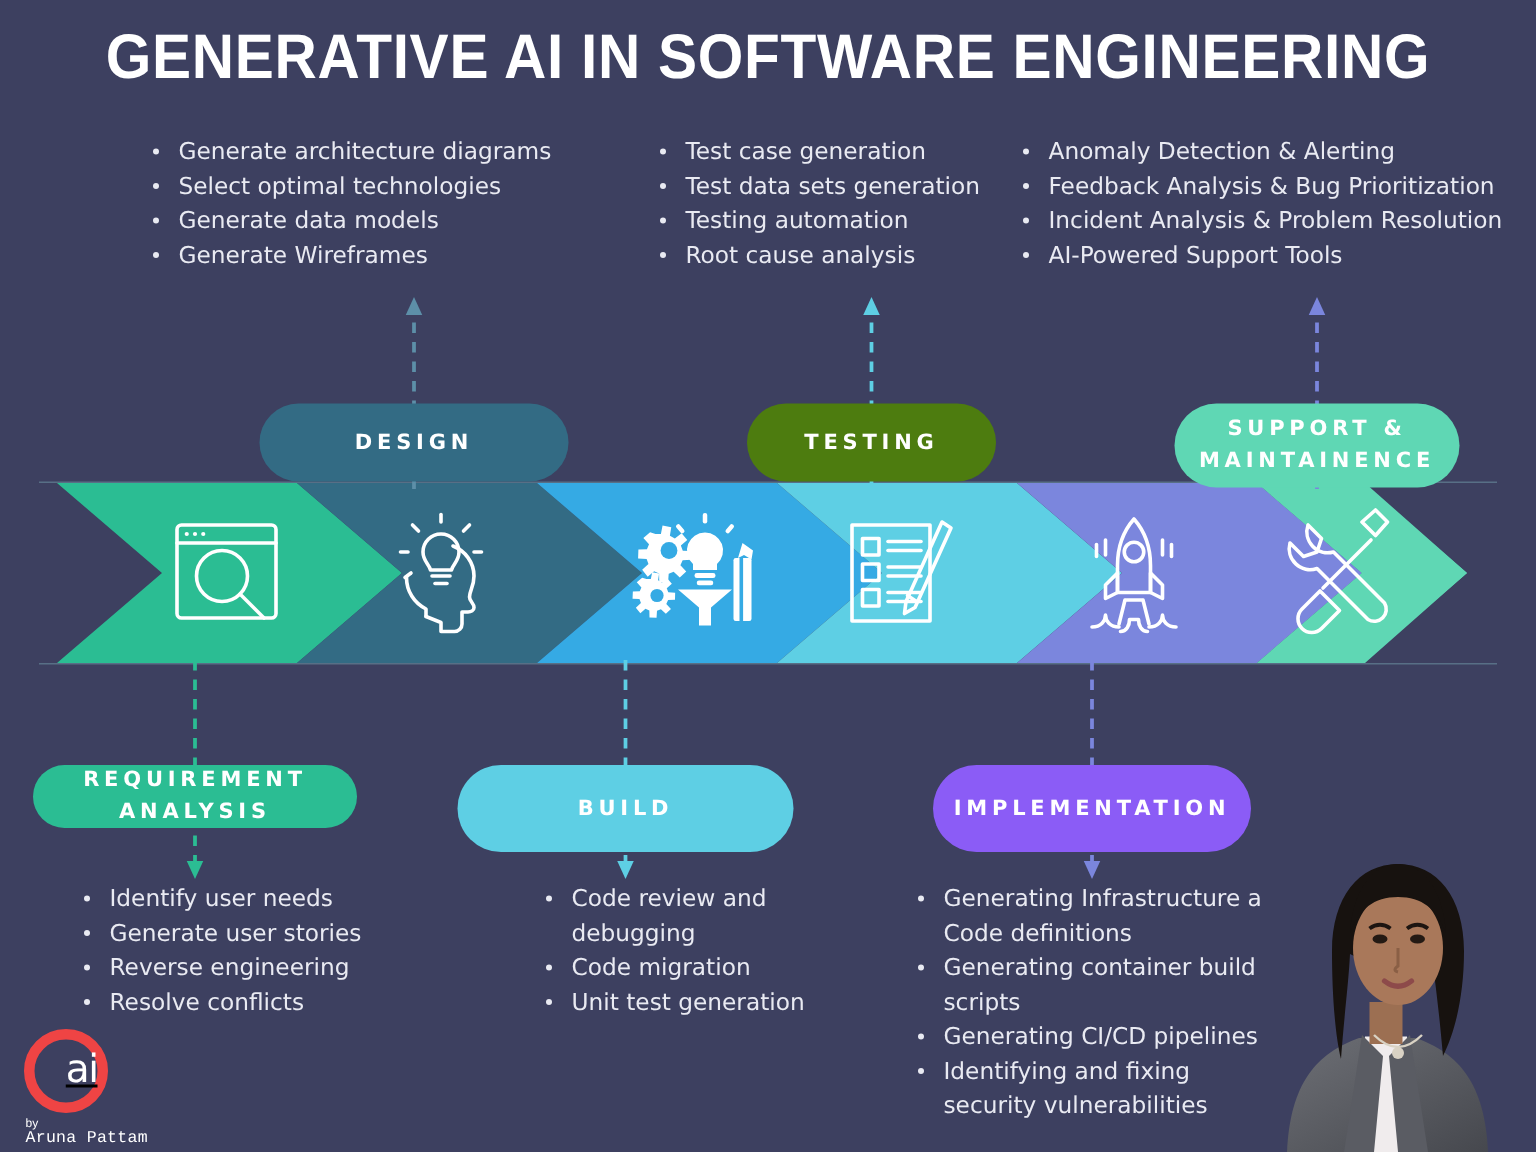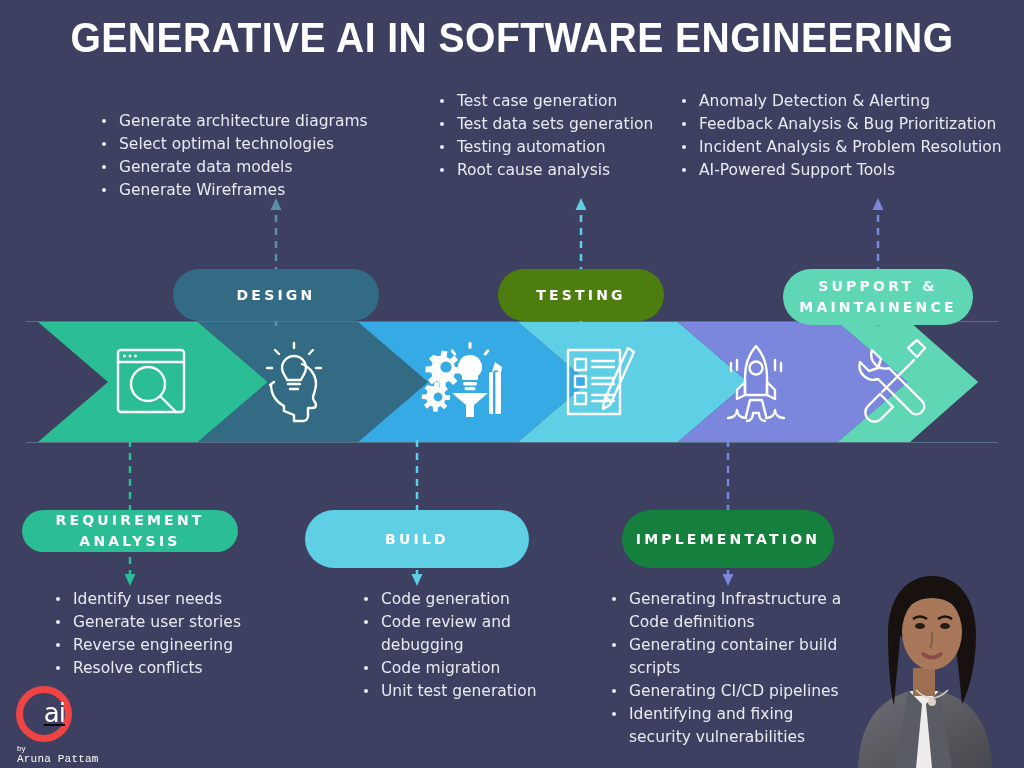--- a/index.html
+++ b/index.html
@@ -46,21 +46,21 @@
   }
   .bullets li::before {
     content: "";
     position: absolute;
     left: 4px; top: 9px;
     width: 4px; height: 4px;
     border-radius: 50%;
     background: #e9eaf2;
   }
 
-  #top-list-1 { left: 98px;  top: 90px;  width: 320px; margin-top: 20px; }
+  #top-list-1 { left: 98px;  top: 90px;  width: 320px; }
   #top-list-2 { left: 436px; top: 90px;  width: 240px; }
   #top-list-3 { left: 678px; top: 90px;  width: 340px; }
 
   #bot-list-1 { left: 52px;  top: 588px; width: 250px; }
   #bot-list-2 { left: 360px; top: 588px; width: 210px; }
   #bot-list-3 { left: 608px; top: 588px; width: 250px; }
 
   
   .pill {
     position: absolute;
@@ -79,21 +79,21 @@
     white-space: pre-line;
     margin-top: 39px;
   }
 
   #pill-design      { left: 173px; top: 230px; width: 206px; height: 52px; background:#336b84; }
   #pill-testing     { left: 498px; top: 230px; width: 166px; height: 52px; background:#4d7c0f; }
   #pill-support     { left: 783px; top: 230px; width: 190px; height: 56px; background:#5fd7b4; }
 
   #pill-requirement { left: 22px;  top: 471px; width: 216px; height: 42px; background:#2bbd93; }
   #pill-build       { left: 305px; top: 471px; width: 224px; height: 58px; background:#5ecfe4; }
-  #pill-implement   { left: 622px; top: 471px; width: 212px; height: 58px; background:#15803d; }
+  #pill-implement   { left: 622px; top: 471px; width: 212px; height: 58px; background:#8b5cf6; }
 
   
   .connector { position: absolute; z-index: 4; }
 
   
   #band {
     position: absolute;
     left: 0; top: 320px;
     width: 1024px; height: 124px;
     z-index: 3;
@@ -319,21 +319,20 @@
   <div class="pill" id="pill-implement">IMPLEMENTATION</div>
 
   <ul class="bullets" id="bot-list-1">
     <li><span>Identify user needs</span></li>
     <li><span>Generate user stories</span></li>
     <li><span>Reverse engineering</span></li>
     <li><span>Resolve conflicts</span></li>
   </ul>
 
   <ul class="bullets" id="bot-list-2">
-    <li><span>Code generation</span></li>
     <li><span>Code review and debugging</span></li>
     <li><span>Code migration</span></li>
     <li><span>Unit test generation</span></li>
   </ul>
 
   <ul class="bullets" id="bot-list-3">
     <li><span>Generating Infrastructure as Code definitions</span></li>
     <li><span>Generating container build scripts</span></li>
     <li><span>Generating CI/CD pipelines</span></li>
     <li><span>Identifying and fixing security vulnerabilities</span></li>

